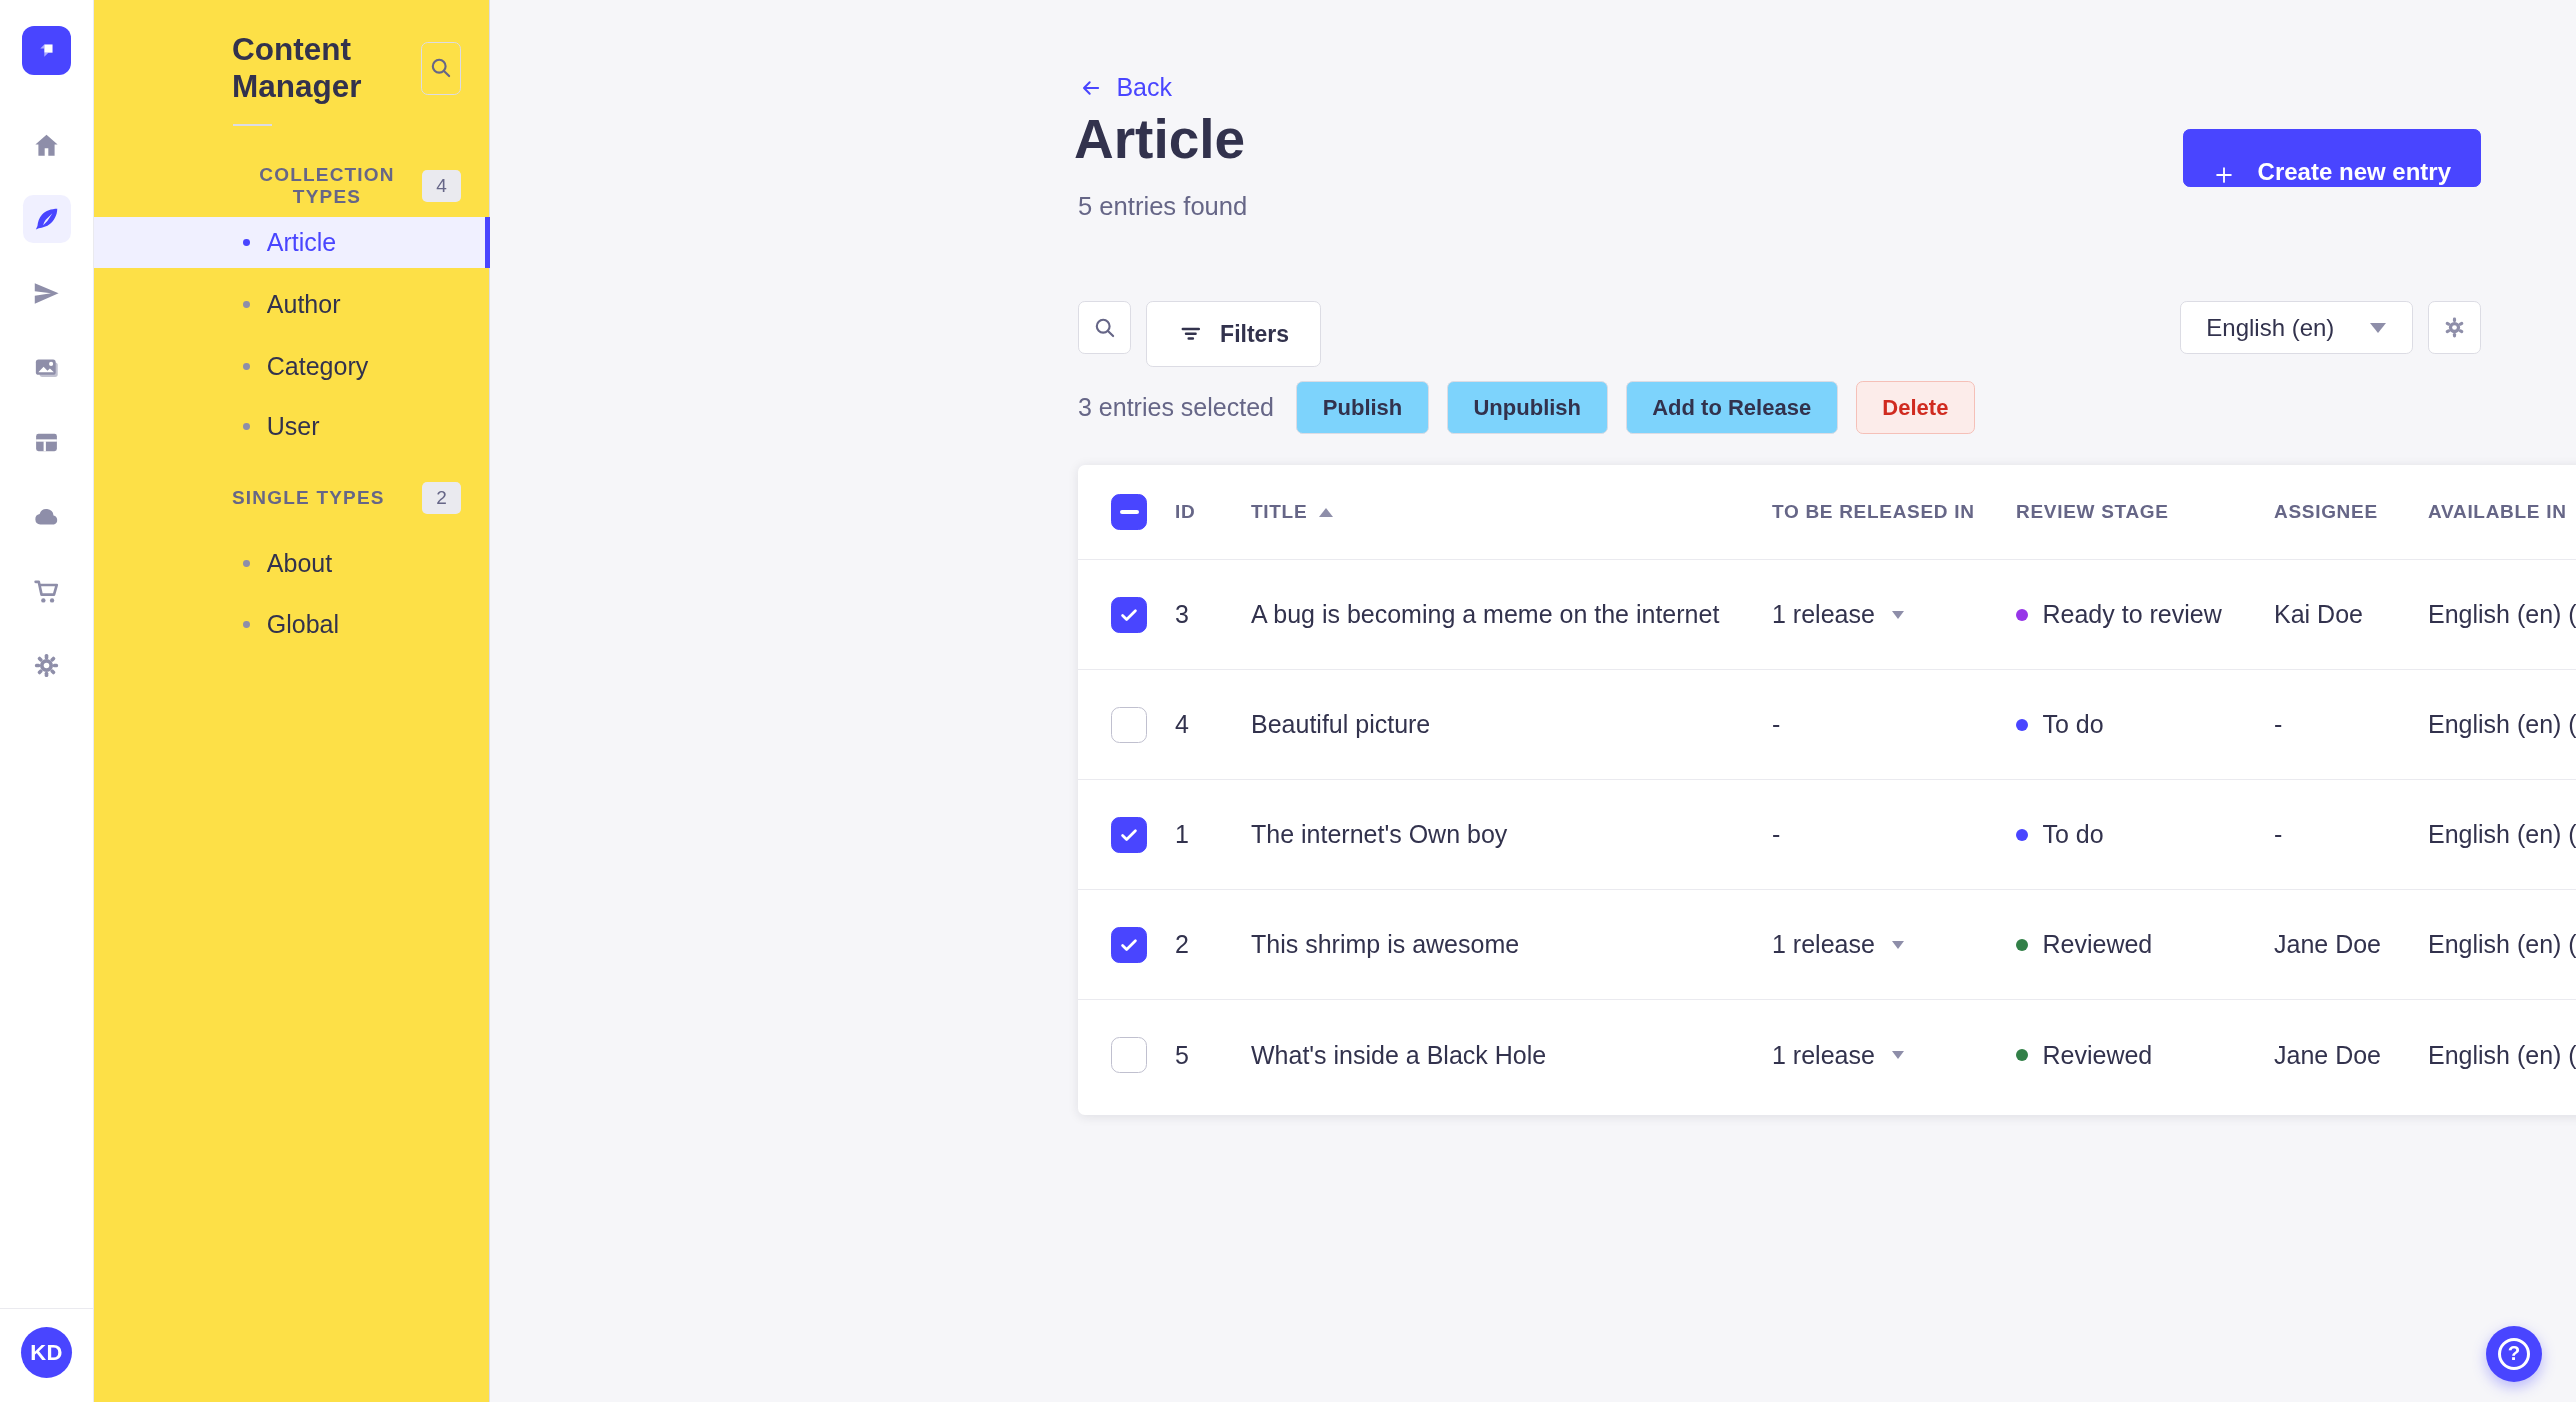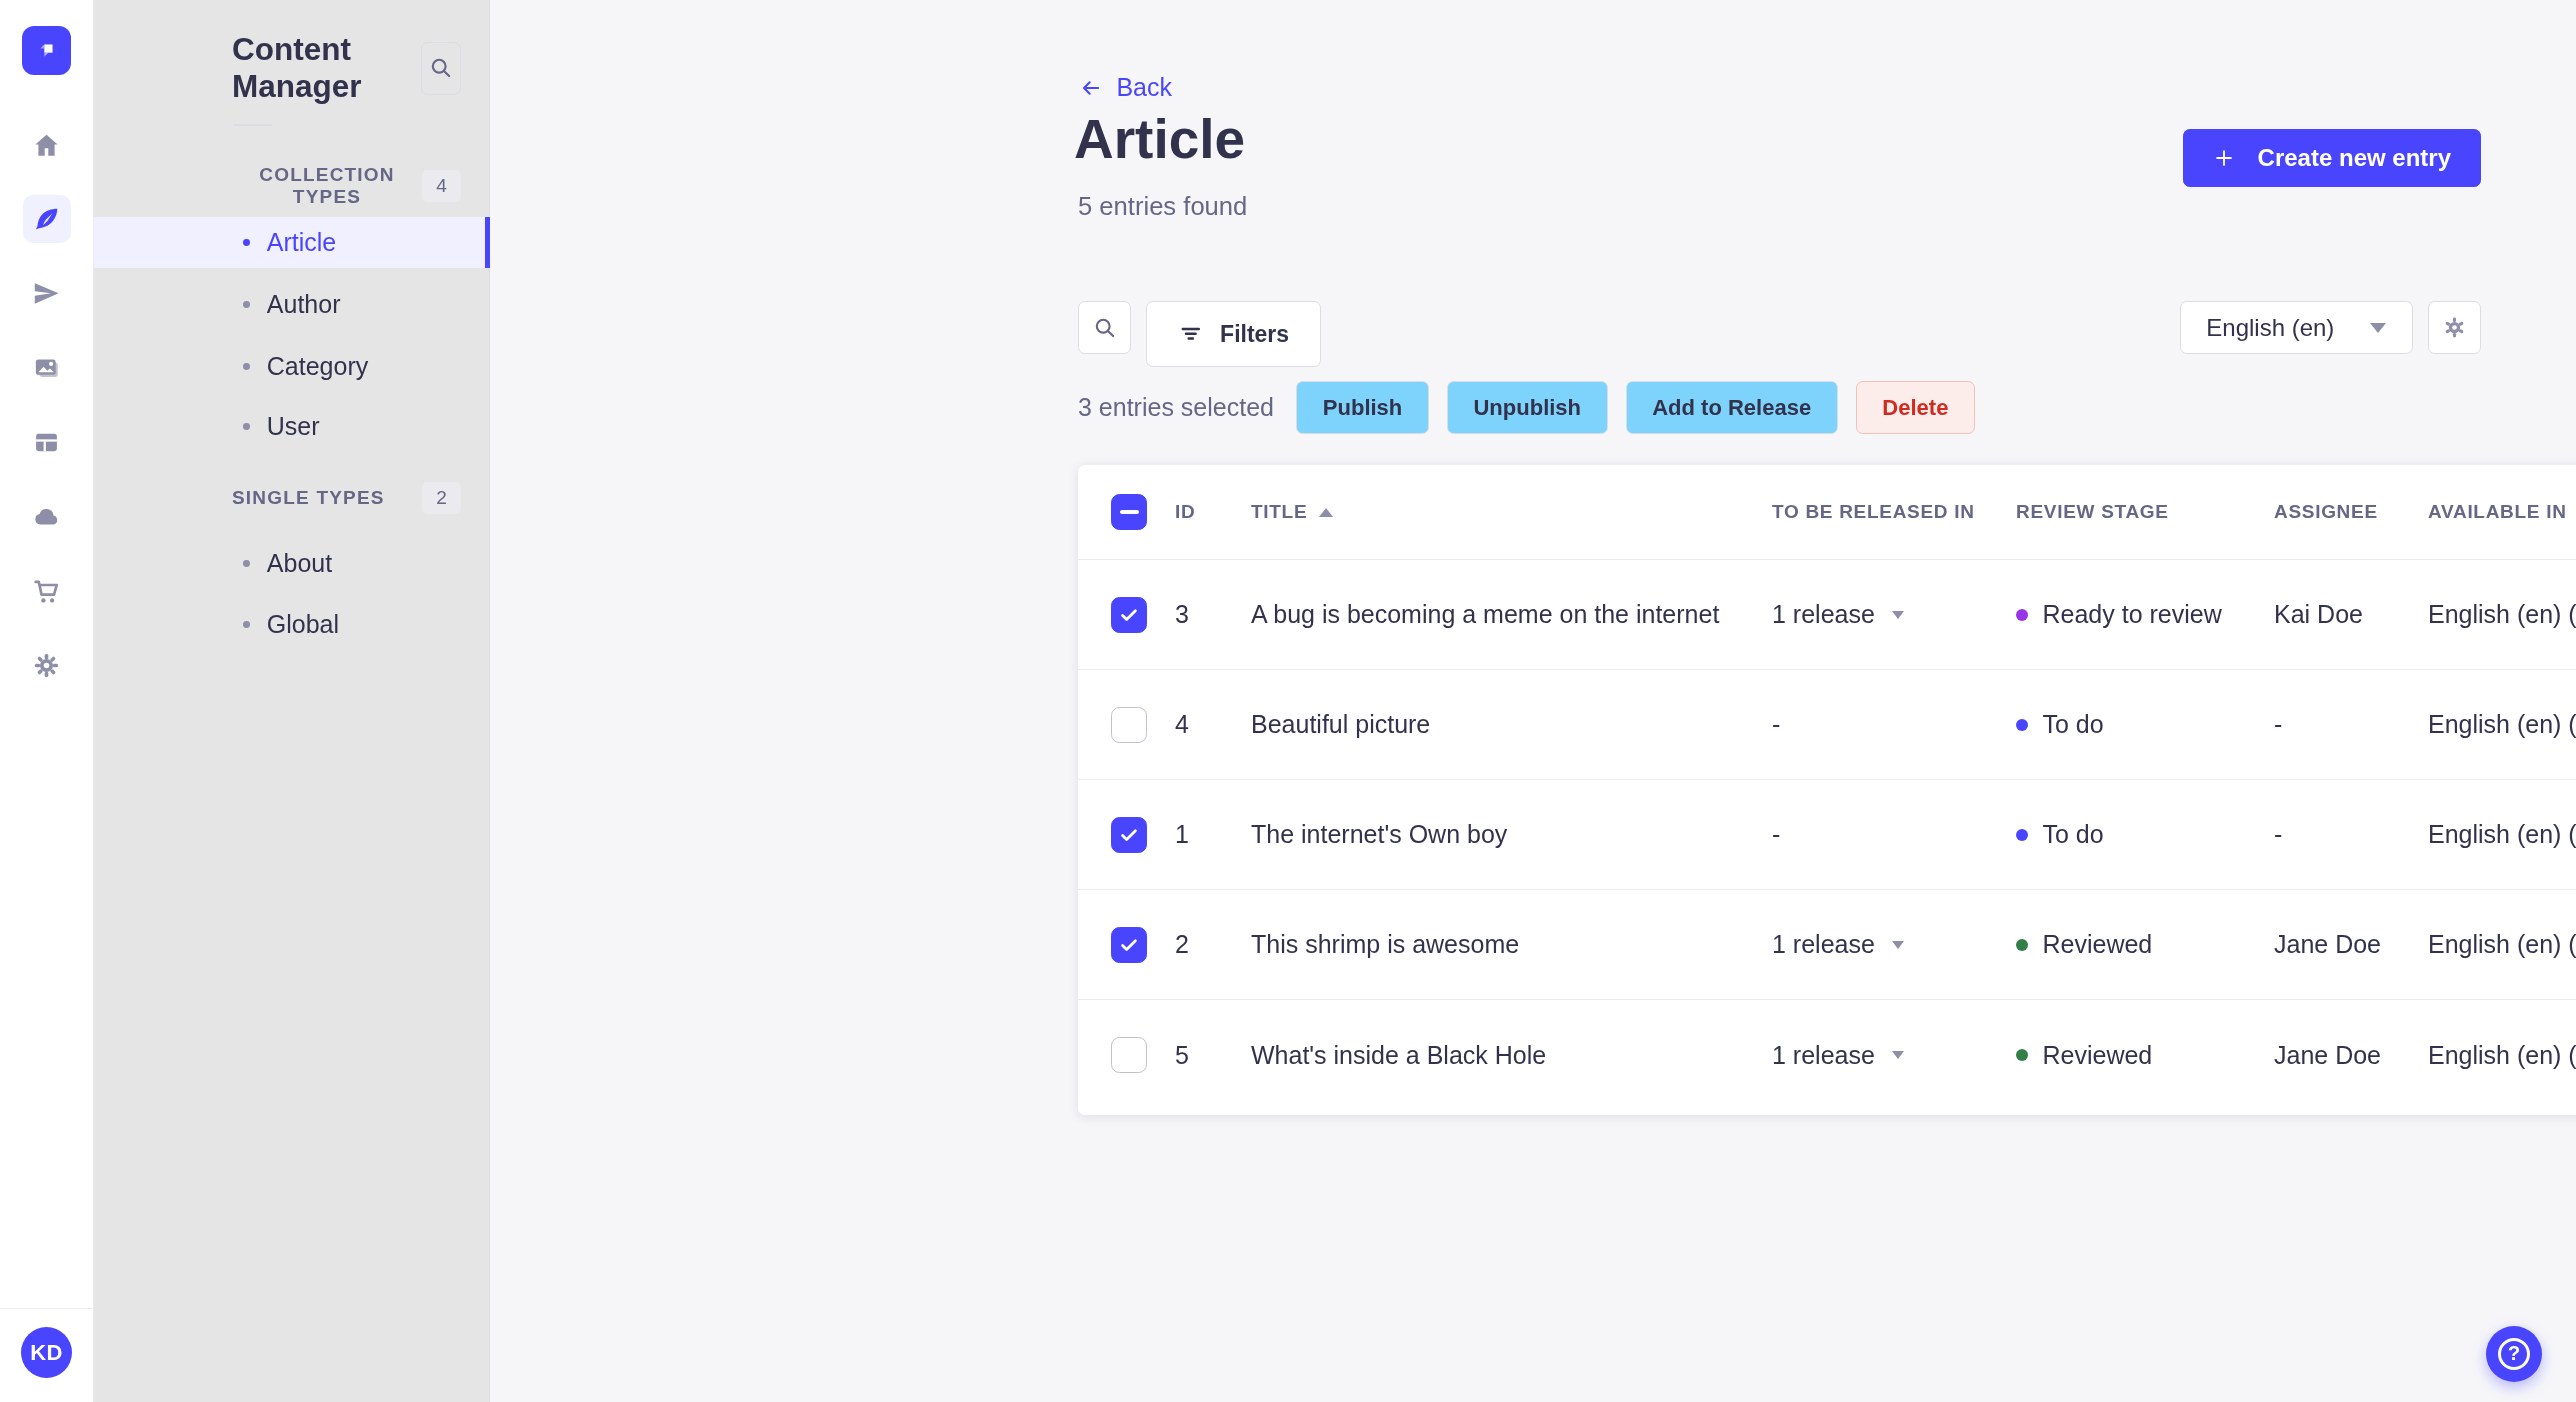--- a/index.html
+++ b/index.html
@@ -21,21 +21,21 @@
     display:flex; align-items:center; justify-content:center; }
   .rail-btn.active { background:#F0F0FF; }
   .rail-btn svg { width:29px; height:29px; }
   .rail-divider { position:absolute; left:0; top:1308px; width:93px; height:0.9px; background:#EAEAEF; }
   .avatar { position:absolute; left:21px; top:1327px; width:51px; height:51px; border-radius:50%;
     background:#4945FF; color:#fff; font-size:22px; font-weight:700;
     display:flex; align-items:center; justify-content:center; letter-spacing:0.4px; }
 
   
   .subsidebar { position:absolute; left:94px; top:0; width:396px; height:1402px;
-    background:#e5e5e5; border-right:0.9px solid #DCDCE4; z-index:2; }
+    background:#fde047; border-right:0.9px solid #DCDCE4; z-index:2; }
   .sub-header { position:absolute; left:138px; right:28px; top:34px; height:68px;
     display:flex; align-items:center; justify-content:space-between; }
   .sub-title { font-size:31.5px; font-weight:700; color:#32324D; }
   .sub-search-btn { width:53px; height:53px; border:0.9px solid #DCDCE4; border-radius:6.8px;
     background:transparent; display:flex; align-items:center; justify-content:center; }
   .sub-divider { position:absolute; left:139px; top:124px; width:39px; height:1.7px; background:#DCDCE4; }
   .section-row { position:absolute; left:0; width:395px; height:37px;
     display:flex; align-items:center; justify-content:space-between; padding:0 28px 0 138px; }
   .section-label { font-size:19px; font-weight:700; letter-spacing:1.2px; color:#666687; }
   .count-badge { min-width:39px; height:32px; padding:0 8.5px; background:#EAEAEF; border-radius:5.1px;
@@ -49,21 +49,21 @@
   .side-item.active::after { content:""; position:absolute; right:-0.9px; top:0; width:5.1px; height:51px; background:#4945FF; }
 
   
   .main { position:absolute; left:490px; top:0; right:0; bottom:0;margin-top:32px; }
   .back-link { position:absolute; left:588px; top:41px; display:flex; align-items:center; gap:12.8px;
     color:#4945FF; font-size:25px; }
   .page-title { position:absolute; left:584px; top:75px; font-size:55px; font-weight:700; color:#32324D; }
   .page-subtitle { position:absolute; left:588px; top:160px; font-size:25.6px; color:#666687; }
   .create-btn { position:absolute; right:95px; top:97px; height:58px; padding:0 29px;
     background:#4945FF; border:0.9px solid #4945FF; border-radius:6.8px;
-    color:#fff; font-size:24px; font-weight:600; display:flex; align-items:center; gap:23px; }
+    color:#fff; font-size:24px; font-weight:600; display:flex; align-items:flex-end; gap:23px; }
 
   .toolbar-left { position:absolute; left:588px; top:269px; display:flex; gap:14.5px; }
   .icon-btn { width:53px; height:53px; background:#FFFFFF; border:0.9px solid #DCDCE4; border-radius:6.8px;
     display:flex; align-items:center; justify-content:center; }
   .filters-btn { height:66px; padding:0 31px; background:#FFFFFF; border:0.9px solid #DCDCE4; border-radius:6.8px;
     display:flex; align-items:center; gap:17px; font-size:23px; font-weight:600; color:#32324D; }
   .toolbar-right { position:absolute; right:95px; top:269px; display:flex; gap:15.3px; }
   .locale-select { width:233px; height:53px; background:#fff; border:0.9px solid #DCDCE4; border-radius:6.8px;
     display:flex; align-items:center; justify-content:space-between; padding:0 25.6px; font-size:24px; color:#32324D; }
 

